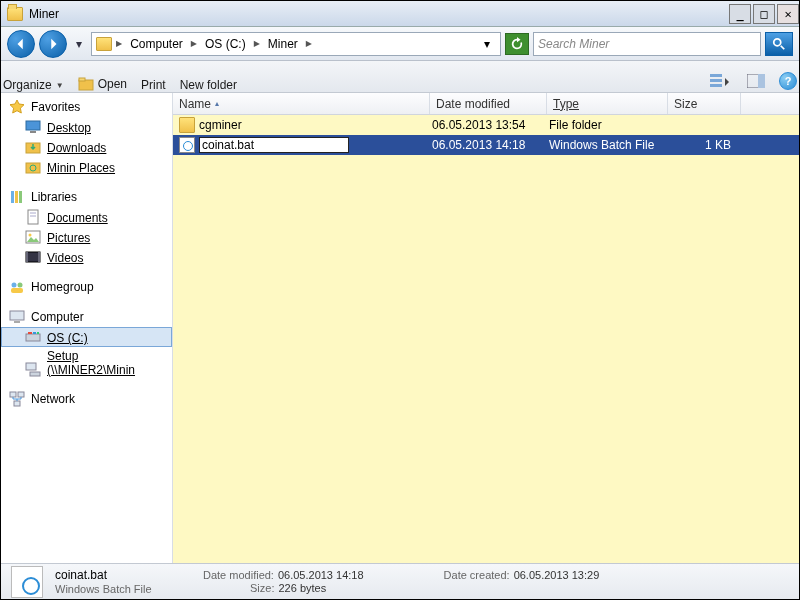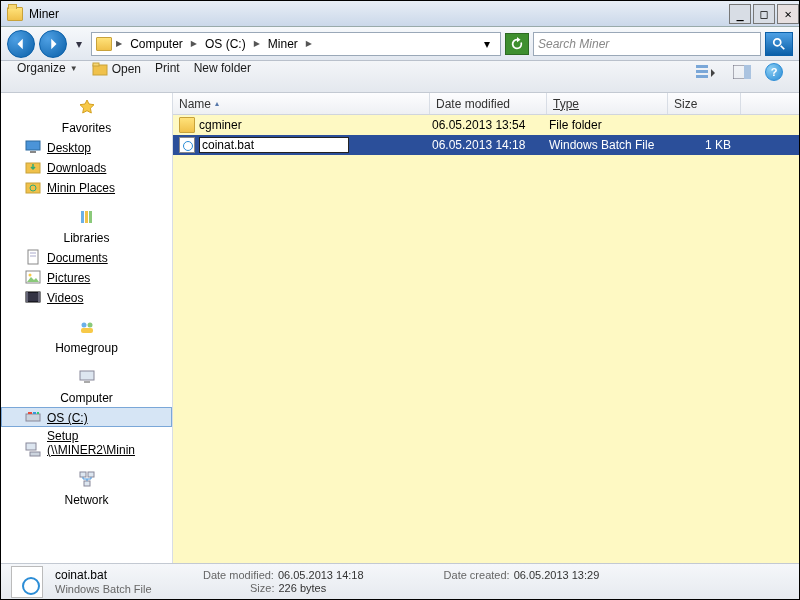--- a/index.html
+++ b/index.html
@@ -24,32 +24,32 @@
 .bc-item { padding: 0 4px; cursor: pointer; }
 .bc-sep { color: #555; font-size: 8px; padding: 0 2px; }
 .bc-drop { margin-left: auto; padding: 0 6px; cursor: pointer; }
 .refresh { width: 24px; height: 22px; background: #3e8f2f; border: 1px solid #2c6a22; display: flex; align-items: center; justify-content: center; cursor: pointer; }
 .refresh svg { width: 14px; height: 14px; fill: #fff; }
 .searchbox { width: 228px; height: 24px; background: #fff; border: 1px solid #9aa8b8; display: flex; align-items: center; padding: 0 4px; color: #888; font-style: italic; }
 .searchbtn { width: 28px; height: 24px; background: linear-gradient(#4ea0e4, #0a5fa8); border: 1px solid #0a5fa8; display: flex; align-items: center; justify-content: center; cursor: pointer; }
 .searchbtn svg { width: 14px; height: 14px; stroke: #fff; fill: none; stroke-width: 2; }
 
 
-.toolbar { height: 32px; background: linear-gradient(#f3f5f8, #e4e8ee); display: flex; align-items: flex-start; padding: 0 16px; border-bottom: 1px solid #c3c9d2; gap: 14px; }
+.toolbar { height: 32px; background: linear-gradient(#f3f5f8, #e4e8ee); display: flex; align-items: flex-end; padding: 0 2px; border-bottom: 1px solid #c3c9d2; gap: 14px; }
 .tbtn { display: flex; align-items: center; gap: 4px; cursor: pointer; color: #1a1a1a; }
 .tbtn .tri { font-size: 8px; color: #444; }
 .toolbar-right { margin-left: auto; display: flex; align-items: center; gap: 10px; }
 .viewbtn, .previewbtn, .helpbtn { width: 26px; height: 22px; display: flex; align-items: center; justify-content: center; cursor: pointer; }
 .helpbtn { width: 18px; height: 18px; border-radius: 50%; background: radial-gradient(circle at 30% 30%, #8acdf3, #2c8dd6); color: #fff; font-weight: bold; font-size: 11px; border: 1px solid #2c8dd6; }
 
 
 .main { display: flex; height: 470px; }
 .sidebar { width: 172px; background: #fff; border-right: 1px solid #d8dde5; overflow: hidden; padding-top: 4px; }
 .sb-group { margin-bottom: 10px; }
-.sb-head { display: flex; align-items: center; gap: 6px; padding: 2px 8px; cursor: pointer; flex-direction: column; }
+.sb-head { display: flex; align-items: center; gap: 6px; padding: 2px 8px; cursor: pointer; }
 .sb-item { display: flex; align-items: flex-end; gap: 6px; padding: 2px 8px 2px 24px; cursor: pointer; text-decoration: underline; }
 .sb-item.selected { background: #d6e5f5; border: 1px solid #7aa7d8; padding: 1px 7px 1px 23px; }
 .sb-text { color: #000; }
 .ico { width: 16px; height: 16px; display: inline-flex; align-items: center; justify-content: center; }
 .ico svg { width: 16px; height: 16px; }
 
 .filepane { flex: 1; background: #fef9c3; display: flex; flex-direction: column; }
 .columns { height: 22px; background: linear-gradient(#fdfdfe, #eef0f4); border-bottom: 1px solid #d0d5dd; display: flex; }
 .col { border-right: 1px solid #d8dde5; padding: 3px 6px; color: #333; display: flex; align-items: center; gap: 4px; cursor: pointer; }
 .col.name { width: 257px; }

